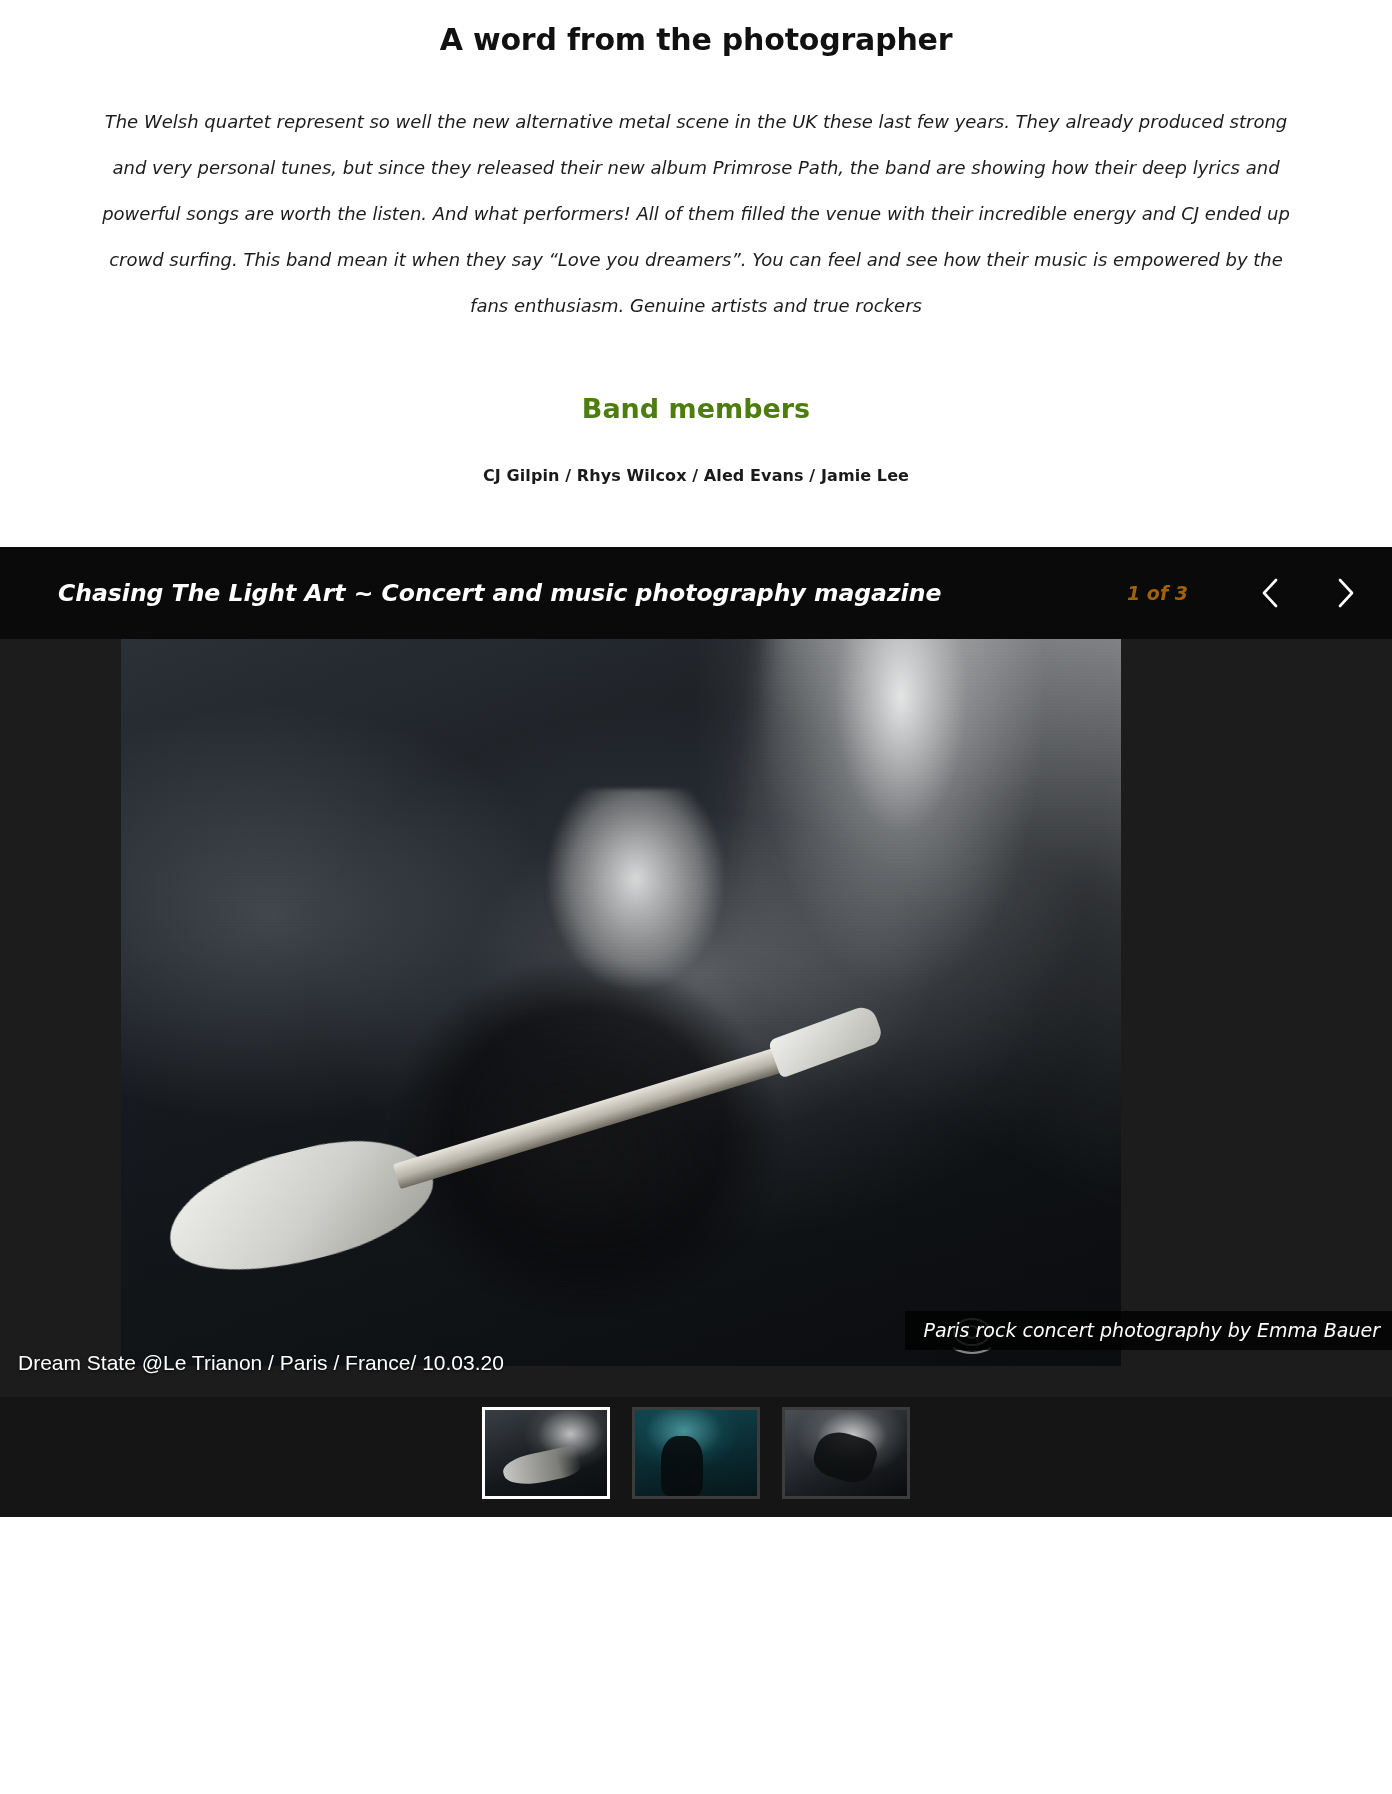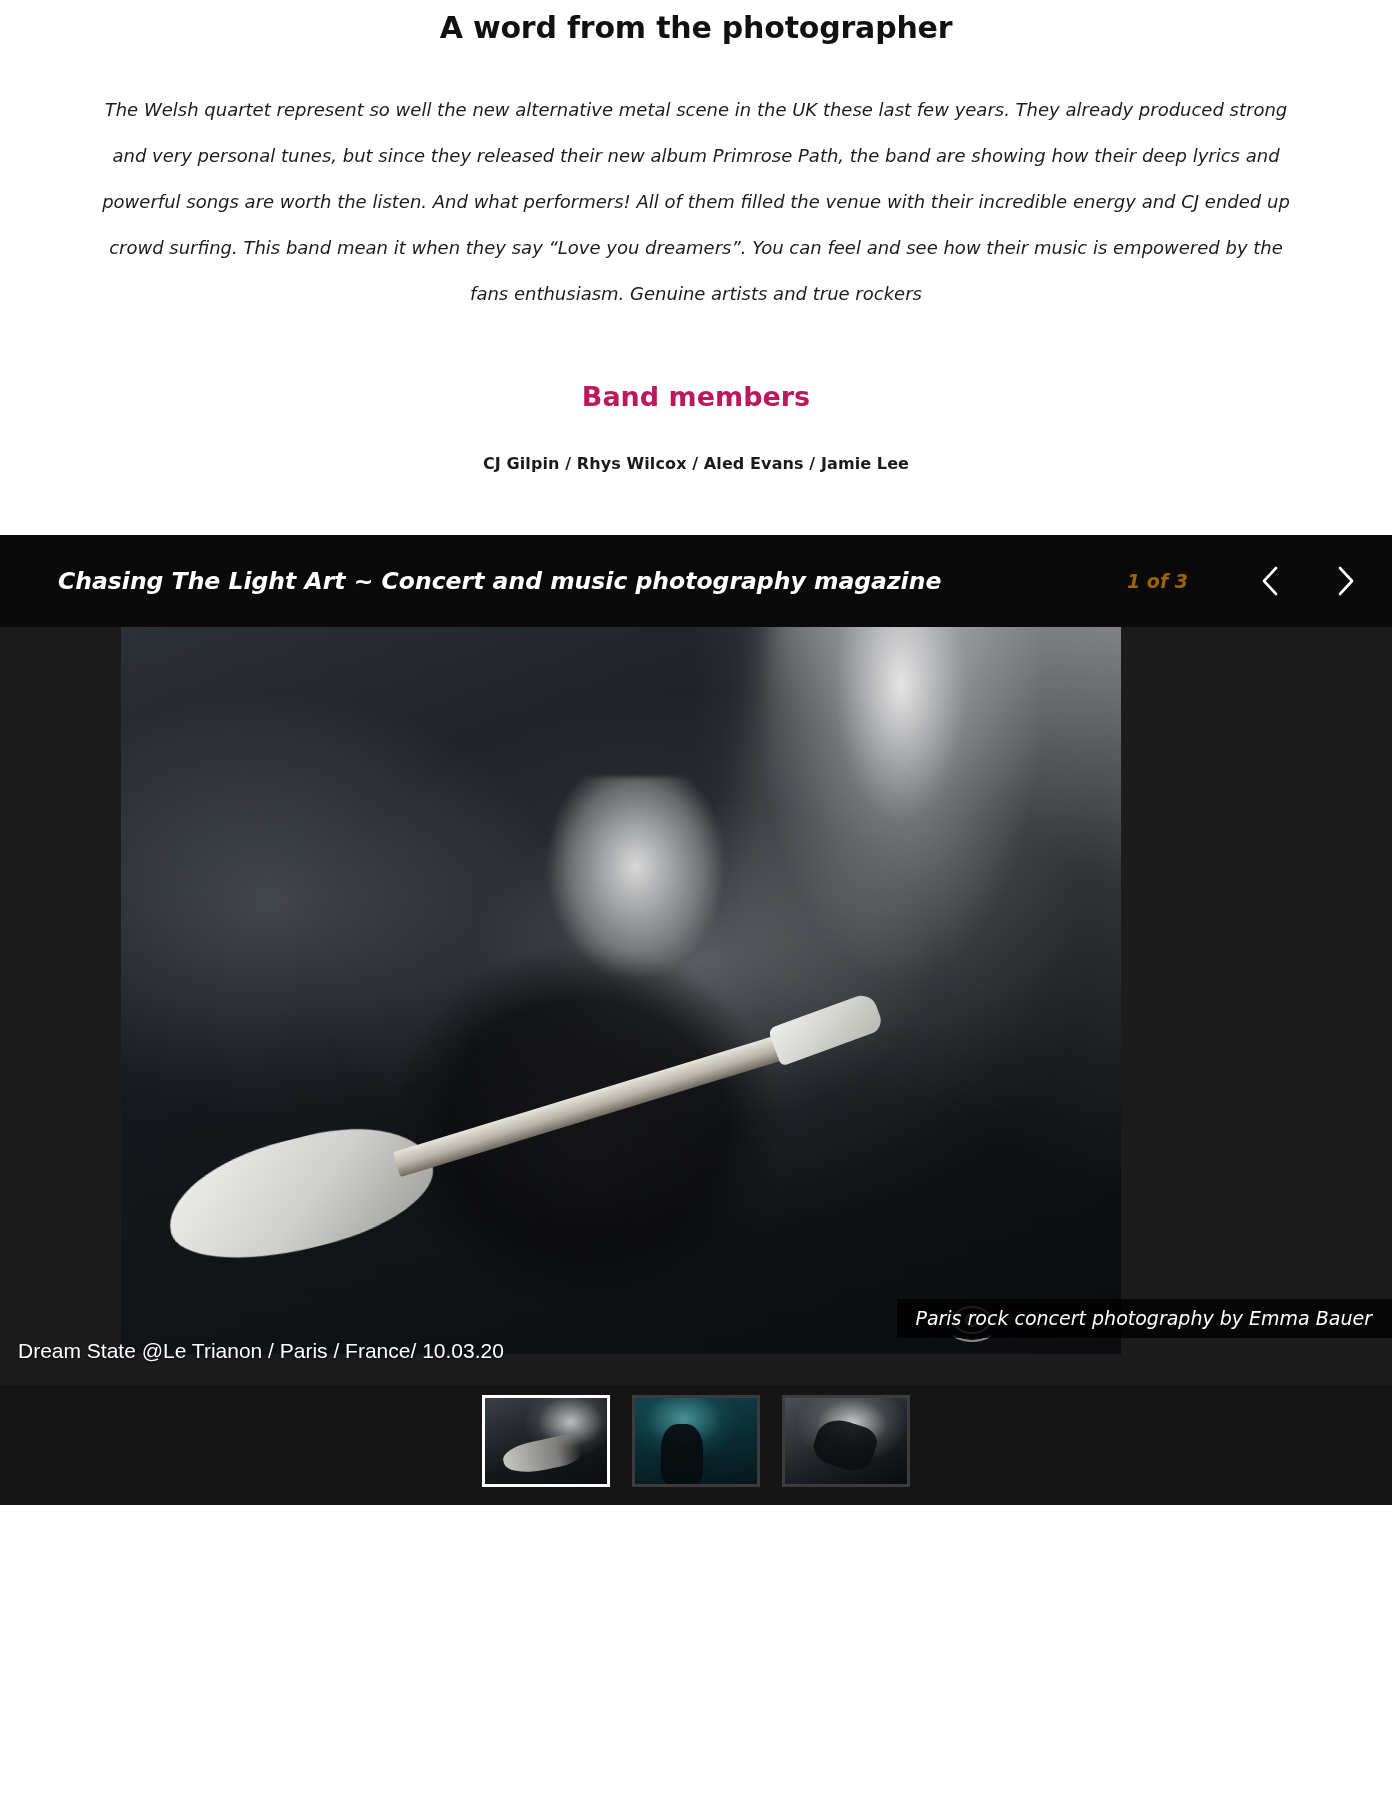--- a/index.html
+++ b/index.html
@@ -22,38 +22,38 @@
   
   .article {
     padding: 0 98px;
     box-sizing: border-box;
   }
   .article-title {
     text-align: center;
     font-size: 30px;
     font-weight: bold;
     color: #111111;
-    margin: 0;
+    margin: 12px;
     padding-top: 10px;
     letter-spacing: -0.2px;
   }
   .article-body {
     margin: 42px 0 0 0;
     font-size: 18px;
     line-height: 46px;
     text-align: center;
     color: #1c1c1c;
     font-weight: 400;
     font-style: italic;
   }
   .section-title {
     text-align: center;
     font-size: 27px;
     font-weight: bold;
-    color: #be185d;
+    color: #4d7c0f;
     margin: 64px 0 0 0;
   }
   .members {
     text-align: center;
     font-size: 16px;
     font-weight: bold;
     color: #1a1a1a;
     margin: 42px 0 0 0;
     letter-spacing: 0.1px;
   }
@@ -189,21 +189,21 @@
     pointer-events: none;
   }
   .photo-credit {
     position: absolute;
     right: 0;
     bottom: 47px;
     background: rgba(0,0,0,0.78);
     color: #ffffff;
     font-size: 19px;
     font-style: italic;
-    padding: 8px 20px 9px 18px;
+    padding: 8px 12px 9px 18px;
     white-space: nowrap;
   }
   .watermark {
     position: absolute;
     right: 118px;
     bottom: 6px;
     width: 62px;
     height: 50px;
     opacity: 0.55;
     color: #e9e9e9;

